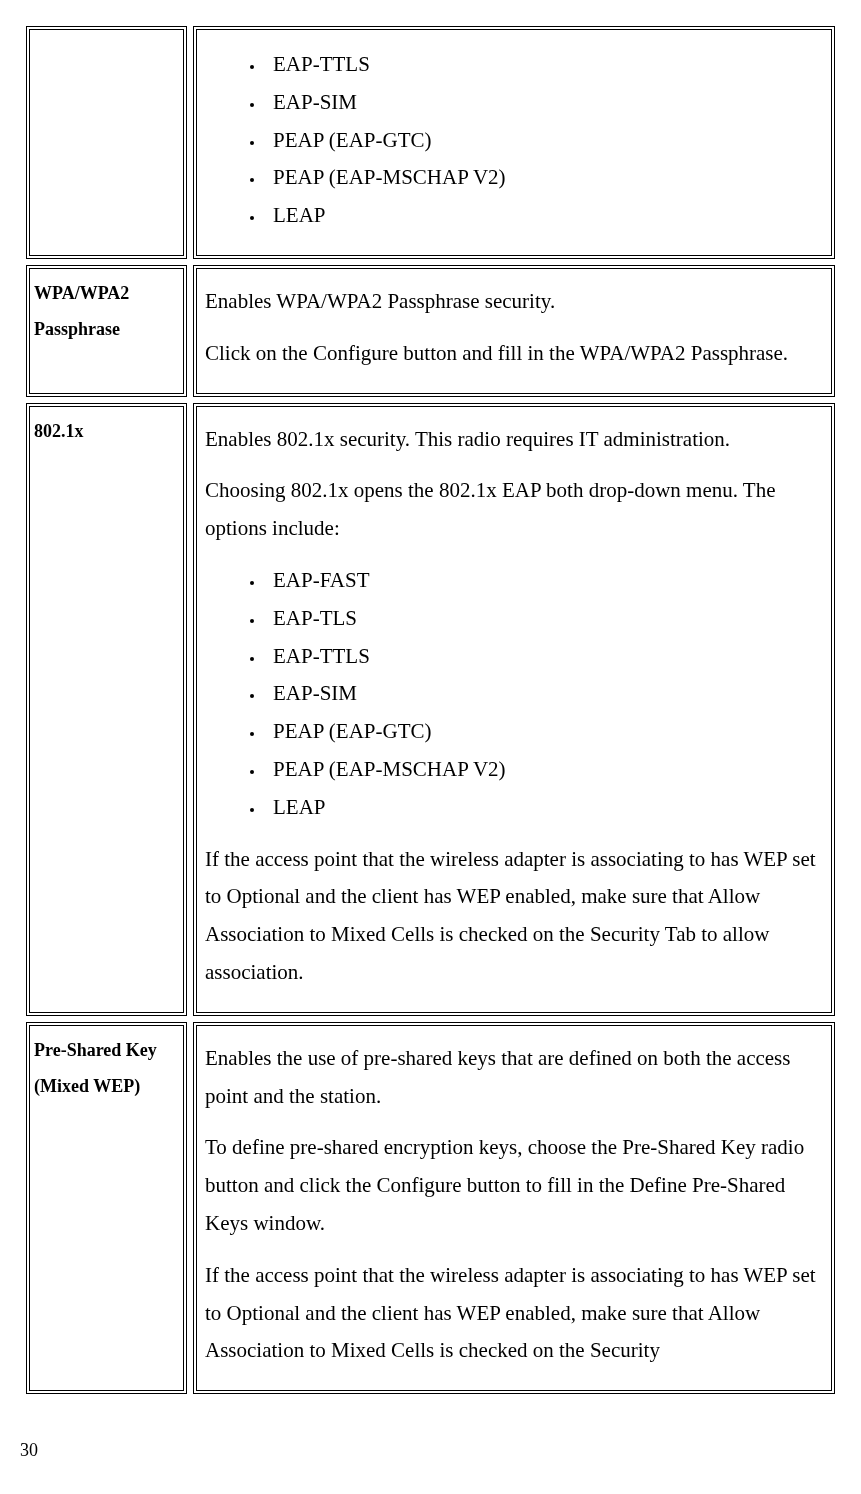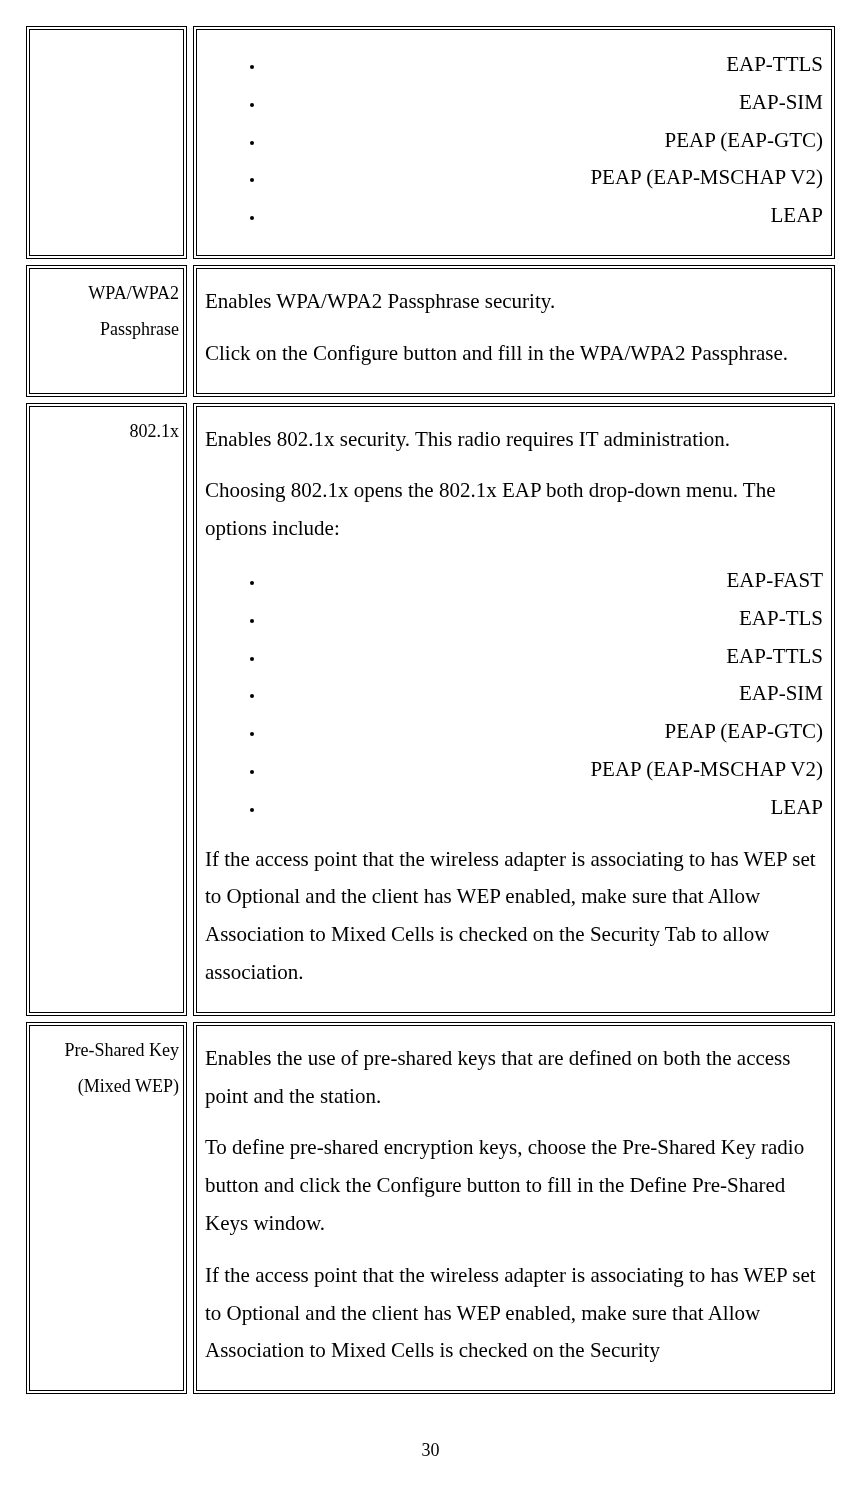--- a/index.html
+++ b/index.html
@@ -13,52 +13,49 @@
     }
     table.outer {
       border-collapse: separate;
       border-spacing: 6px;
       width: 100%;
     }
     td.label-cell {
       border: 4px double #000;
       padding: 6px 4px 6px 4px;
       vertical-align: top;
-      text-align: right;
-      font-weight: normal;
+      font-weight: bold;
       font-size: 18px;
       width: 145px;
       line-height: 2.0;
     }
     td.content-cell {
       border: 4px double #000;
       padding: 6px 8px 6px 8px;
       vertical-align: top;
       font-size: 21px;
       line-height: 1.8;
     }
     ul.bullets {
       list-style-type: disc;
       margin: 10px 0 14px 0;
       padding-left: 60px;
-      text-align: right;
     }
     ul.bullets li {
       font-size: 21px;
       line-height: 1.8;
       padding-left: 8px;
     }
     ul.bullets li::marker {
       font-size: 14px;
     }
     p.para {
       margin: 8px 0 14px 0;
     }
     .page-number {
-      text-align: center;
       font-size: 18px;
       margin-top: 40px;
     }
   </style>
 </head>
 <body>
 
 <table class="outer">
   <tbody>
       <tr>

